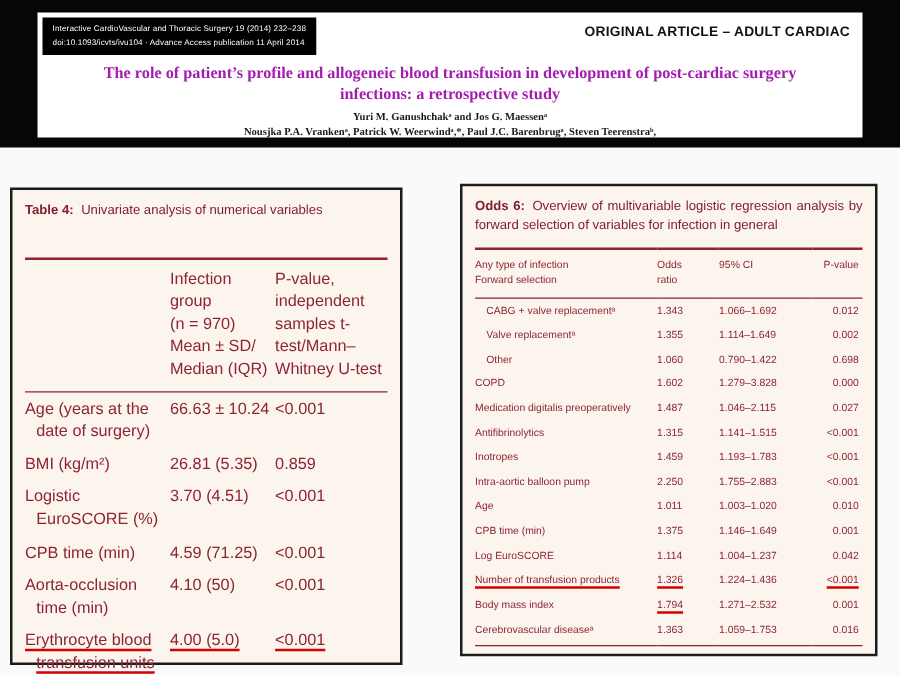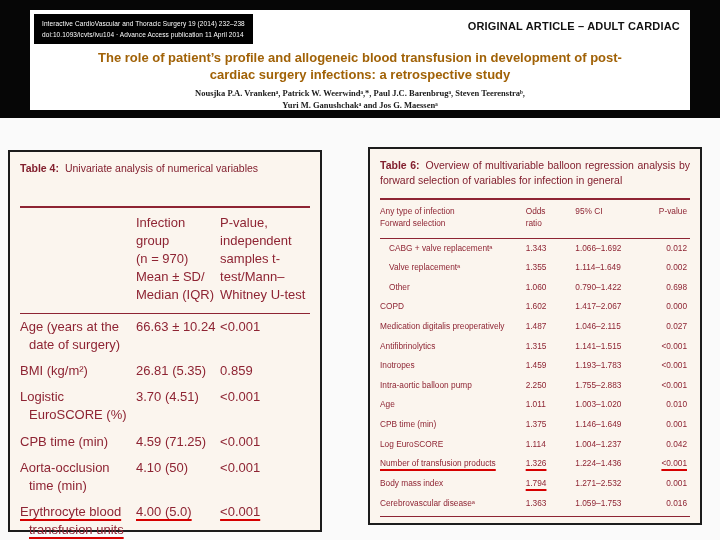--- a/index.html
+++ b/index.html
@@ -18,22 +18,22 @@
     position:absolute; left:4px; top:4px; max-width:310px;
     background:#000; color:#fff; padding:4px 8px;
     font-size:6.5px; line-height:1.7; letter-spacing:.1px;
   }
   .article-type {
     position:absolute; right:10px; top:10px;
     font-size:11px; font-weight:bold; color:#111; letter-spacing:.2px;
   }
   .paper-title {
     position:absolute; top:40px; left:50px; right:50px;
-    text-align:center; font-family:Liberation Sans, sans-serif;
-    font-weight:bold; font-size:13px; line-height:1.3; color:#a16207;
+    text-align:center; font-family:Liberation Serif, serif;
+    font-weight:bold; font-size:13px; line-height:1.3; color:#a21caf;
   }
   .authors {
     position:absolute; top:77px; left:30px; right:30px;
     text-align:center; font-family:"Liberation Serif", serif;
     font-weight:bold; font-size:8.5px; line-height:1.45; color:#1a1a1a;
   }
 
   
   .panel {
     position:absolute; background:#fbf5ee; border:2px solid #1c1c1c;
@@ -82,22 +82,22 @@
 
   <div class="top-band">
     <div class="paper-header">
       <div class="journal-box">
         <div>Interactive CardioVascular and Thoracic Surgery 19 (2014) 232–238</div>
         <div>doi:10.1093/icvts/ivu104 · Advance Access publication 11 April 2014</div>
       </div>
       <div class="article-type">ORIGINAL ARTICLE – ADULT CARDIAC</div>
       <div class="paper-title">The role of patient’s profile and allogeneic blood transfusion in development of post-cardiac surgery infections: a retrospective study</div>
       <div class="authors">
+        <div>Yuri M. Ganushchakᵃ and Jos G. Maessenᵃ</div>
         <div>Nousjka P.A. Vrankenᵃ, Patrick W. Weerwindᵃ,*, Paul J.C. Barenbrugᵃ, Steven Teerenstraᵇ,</div>
-        <div>Yuri M. Ganushchakᵃ and Jos G. Maessenᵃ</div>
       </div>
     </div>
   </div>
 
   <section class="panel panel-left">
     <div class="caption">
       <span class="cap-label">Table 4:</span><span>Univariate analysis of numerical variables</span>
     </div>
     <table class="jtable t4">
       <colgroup>
@@ -147,21 +147,21 @@
             <td class="lbl redline">Erythrocyte blood transfusion units administrated peroperatively</td>
             <td class="redline">4.00 (5.0)</td>
             <td class="redline">&lt;0.001</td>
           </tr>
         </tbody>
     </table>
   </section>
 
   <section class="panel panel-right">
     <div class="caption">
-      <span class="cap-label">Table 6:</span><span>Overview of multivariable balloon regression analysis by forward selection of variables for infection in general</span>
+      <span class="cap-label">Odds 6:</span><span>Overview of multivariable logistic regression analysis by forward selection of variables for infection in general</span>
     </div>
     <table class="jtable t6">
       <colgroup>
           <col style="width:47%">
           <col style="width:16%">
           <col style="width:24%">
           <col style="width:13%">
         </colgroup>
       <thead>
         <tr>
@@ -188,21 +188,21 @@
           </tr>
           <tr>
             <td class="lbl indent">Other</td>
             <td>1.060</td>
             <td>0.790–1.422</td>
             <td>0.698</td>
           </tr>
           <tr>
             <td class="lbl">COPD</td>
             <td>1.602</td>
-            <td>1.417–2.067</td>
+            <td>1.279–3.828</td>
             <td>0.000</td>
           </tr>
           <tr>
             <td class="lbl">Medication digitalis preoperatively</td>
             <td>1.487</td>
             <td>1.046–2.115</td>
             <td>0.027</td>
           </tr>
           <tr>
             <td class="lbl">Antifibrinolytics</td>

